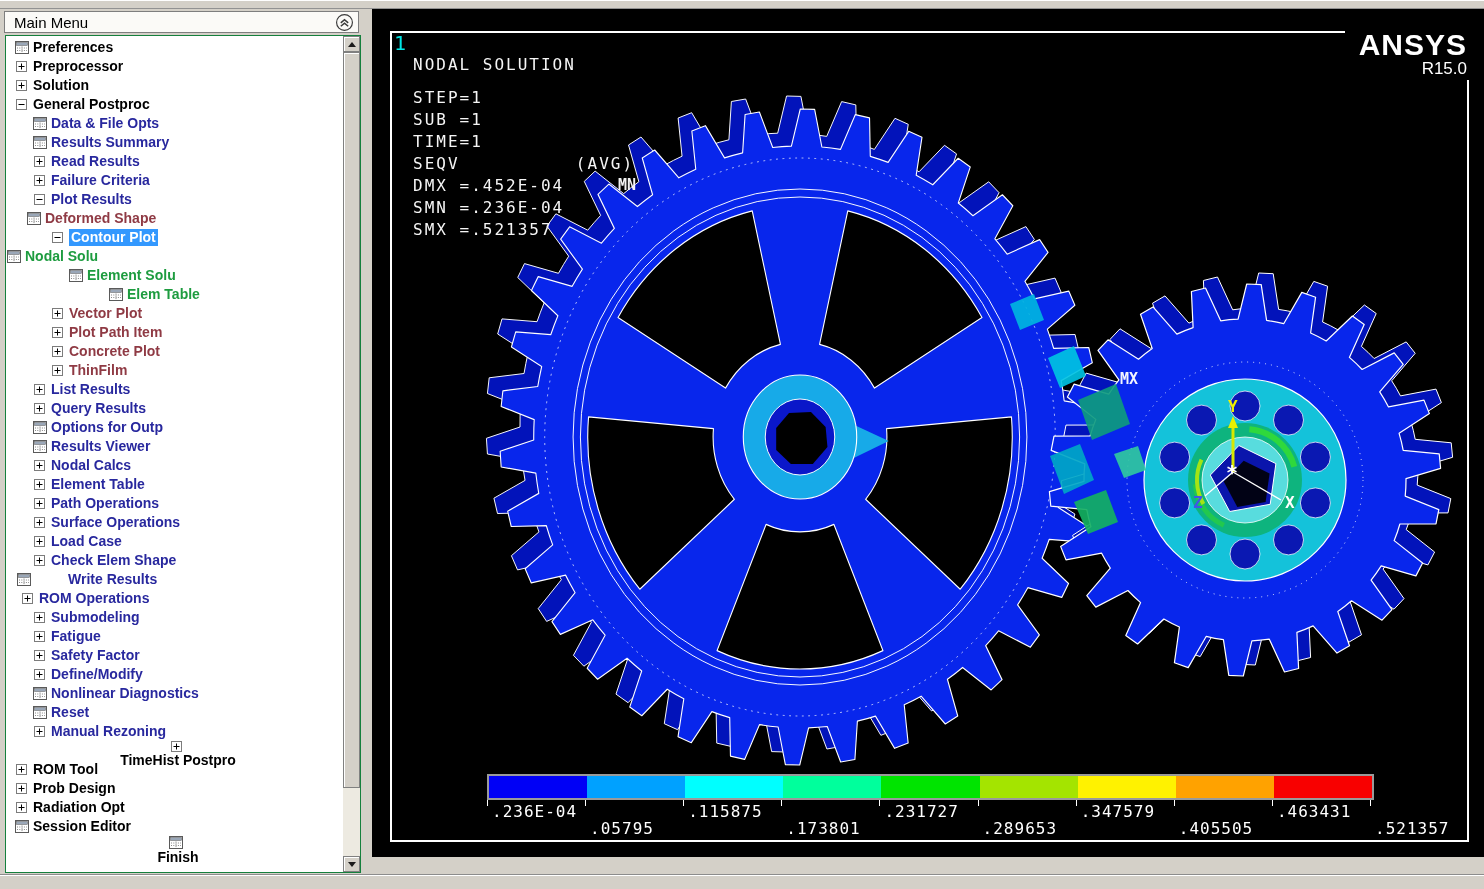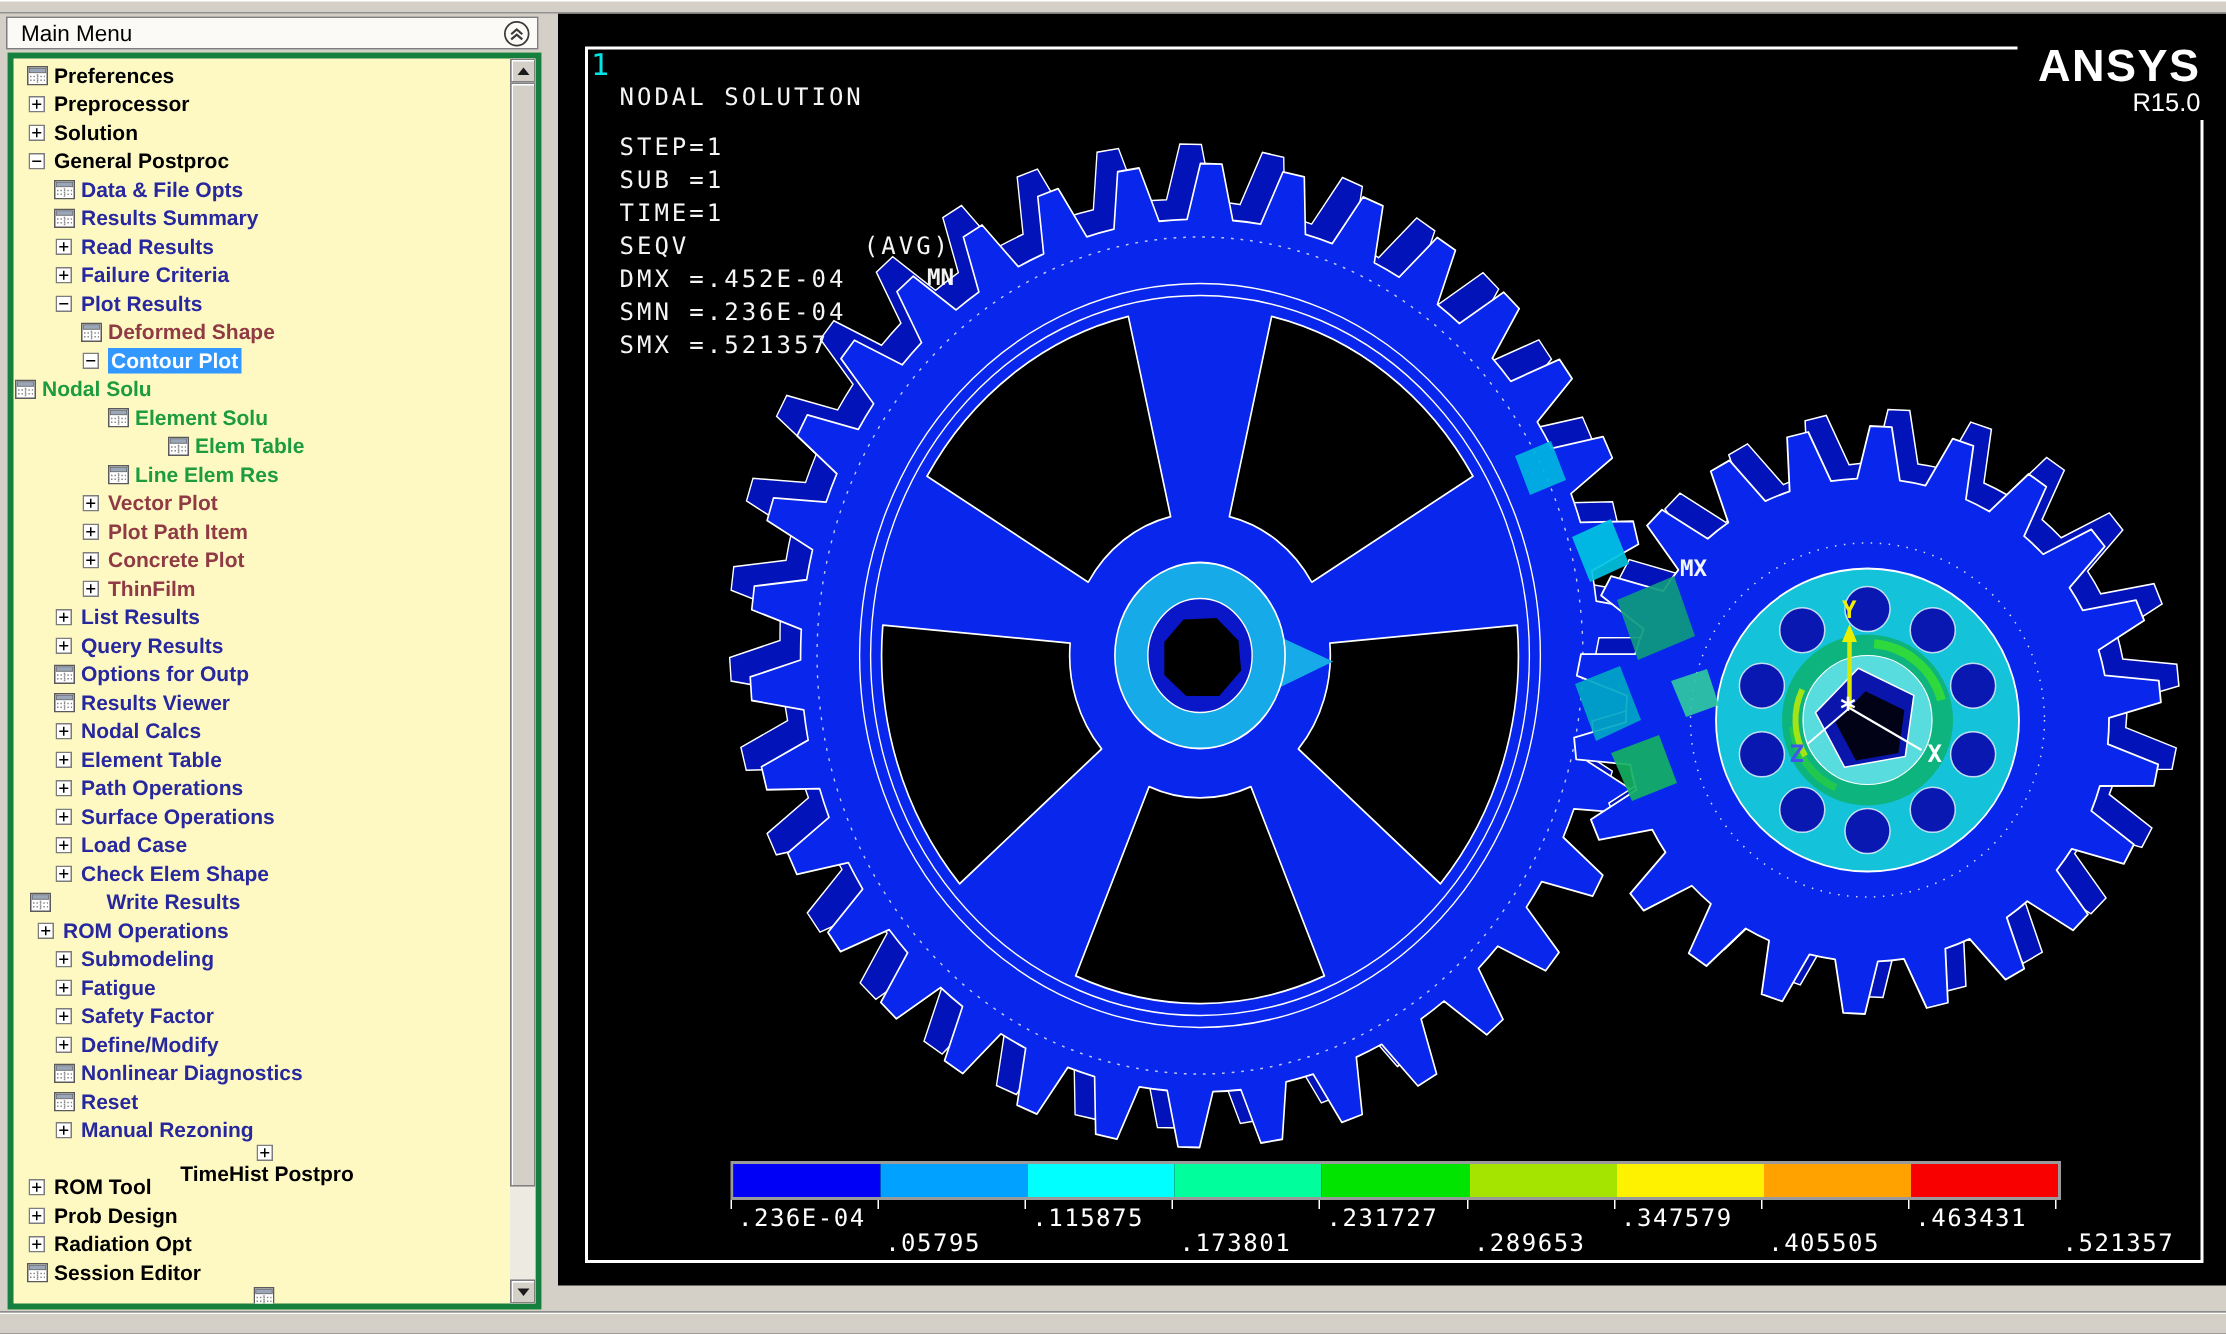--- a/index.html
+++ b/index.html
@@ -3,21 +3,21 @@
 <meta charset="utf-8">
 <style>
   html,body{margin:0;padding:0}
   body{width:1484px;height:889px;background:#D4D0C8;font-family:"Liberation Sans",sans-serif;position:relative;overflow:hidden}
   #top-strip{position:absolute;left:0;top:0;width:100%;height:8px;background:#D4D0C8;border-bottom:1px solid #929292;box-shadow:inset 0 1px 0 #fff;z-index:5}
   
   #menu-panel{position:absolute;left:2px;top:9px;width:360px;height:865px;background:#D4D0C8;z-index:4}
   .menu-titlebar{position:absolute;left:2px;top:2px;right:3px;height:22px;background:#FBFAF7;border:1px solid #7E7E7E;display:flex;align-items:center;justify-content:space-between;padding:0 4px 0 9px;box-sizing:border-box}
   .menu-title{font-size:15px;color:#000}
   .collapse-btn{width:20px;height:20px;display:flex;align-items:center;justify-content:center;cursor:pointer}
-  .tree-box{position:absolute;left:3px;top:26px;right:1px;bottom:1px;background:#fef9c3;border:4px solid #15803d;overflow:hidden}
+  .tree-box{position:absolute;left:3px;top:26px;right:1px;bottom:1px;background:#ffffff;border:1px solid #15803d;overflow:hidden}
   .tree-scroll{position:absolute;left:0;top:2px;right:18px;bottom:0;overflow:hidden}
   .tree-row{height:19px;display:flex;align-items:center;white-space:nowrap;cursor:pointer}
   .tree-row .ic{display:inline-flex;width:15px;justify-content:center;margin-right:4px;flex:none}
   .lbl{font-size:14px;font-weight:bold;line-height:17px}
   .c-black{color:#000}.c-blue{color:#28289E}.c-red{color:#8F3A44}.c-green{color:#1D9C3F}
   .lbl.selected{background:#3398FE;color:#fff;padding:0 2px}
   .vscrollbar{position:absolute;top:0;right:0;width:17px;bottom:0;background:#EDEAE1}
   .sb-btn{position:absolute;left:0;width:17px;height:16px;background:#D4D0C8;border:1px solid #808080;box-sizing:border-box;box-shadow:inset 1px 1px 0 #fff;display:flex;align-items:center;justify-content:center;cursor:pointer}
   .sb-btn.up{top:0}.sb-btn.down{bottom:0}
   .tri-up{width:0;height:0;border-left:4px solid transparent;border-right:4px solid transparent;border-bottom:5px solid #1a1a1a}
@@ -149,34 +149,34 @@
         </div>
         <div class="tree-row" style="padding-left: 26px;">
           <span class="ic">
             <svg width="11" height="11" viewBox="0 0 11 11">
               <rect x="0.5" y="0.5" width="10" height="10" fill="#fff" stroke="#7c7c7c"></rect>
               <line x1="2.5" y1="5.5" x2="8.5" y2="5.5" stroke="#000"></line>
             </svg>
           </span>
           <span class="lbl c-blue">Plot Results</span>
         </div>
+        <div class="tree-row" style="padding-left: 20px;">
+          <span class="ic">
+            <svg width="14" height="13" viewBox="0 0 14 13">
+              <rect x="0.5" y="0.5" width="13" height="12" fill="#fff" stroke="#5a5a5a"></rect>
+              <rect x="1.5" y="1.5" width="11" height="3" fill="#9aa7b8" stroke="#5a5a5a" stroke-width="0.5"></rect>
+              <line x1="2" y1="7" x2="12" y2="7" stroke="#888" stroke-dasharray="1 1.3"></line>
+              <line x1="2" y1="9.5" x2="12" y2="9.5" stroke="#888" stroke-dasharray="1 1.3"></line>
+              <line x1="7" y1="5.5" x2="7" y2="11.5" stroke="#888" stroke-dasharray="1 1.3"></line>
+            </svg>
+          </span>
+          <span class="lbl c-red">Deformed Shape</span>
+        </div>
         <div class="tree-row" style="padding-left: 44px;">
           <span class="ic">
-            <svg width="14" height="13" viewBox="0 0 14 13">
-              <rect x="0.5" y="0.5" width="13" height="12" fill="#fff" stroke="#5a5a5a"></rect>
-              <rect x="1.5" y="1.5" width="11" height="3" fill="#9aa7b8" stroke="#5a5a5a" stroke-width="0.5"></rect>
-              <line x1="2" y1="7" x2="12" y2="7" stroke="#888" stroke-dasharray="1 1.3"></line>
-              <line x1="2" y1="9.5" x2="12" y2="9.5" stroke="#888" stroke-dasharray="1 1.3"></line>
-              <line x1="7" y1="5.5" x2="7" y2="11.5" stroke="#888" stroke-dasharray="1 1.3"></line>
-            </svg>
-          </span>
-          <span class="lbl c-red">Deformed Shape</span>
-        </div>
-        <div class="tree-row" style="padding-left: 44px;">
-          <span class="ic">
             <svg width="11" height="11" viewBox="0 0 11 11">
               <rect x="0.5" y="0.5" width="10" height="10" fill="#fff" stroke="#7c7c7c"></rect>
               <line x1="2.5" y1="5.5" x2="8.5" y2="5.5" stroke="#000"></line>
             </svg>
           </span>
           <span class="lbl c-blue selected">Contour Plot</span>
         </div>
         <div class="tree-row" style="">
           <span class="ic">
             <svg width="14" height="13" viewBox="0 0 14 13">
@@ -205,32 +205,20 @@
           <span class="ic">
             <svg width="14" height="13" viewBox="0 0 14 13">
               <rect x="0.5" y="0.5" width="13" height="12" fill="#fff" stroke="#5a5a5a"></rect>
               <rect x="1.5" y="1.5" width="11" height="3" fill="#9aa7b8" stroke="#5a5a5a" stroke-width="0.5"></rect>
               <line x1="2" y1="7" x2="12" y2="7" stroke="#888" stroke-dasharray="1 1.3"></line>
               <line x1="2" y1="9.5" x2="12" y2="9.5" stroke="#888" stroke-dasharray="1 1.3"></line>
               <line x1="7" y1="5.5" x2="7" y2="11.5" stroke="#888" stroke-dasharray="1 1.3"></line>
             </svg>
           </span>
           <span class="lbl c-green">Elem Table</span>
-        </div>
-        <div class="tree-row" style="padding-left: 62px;">
-          <span class="ic">
-            <svg width="14" height="13" viewBox="0 0 14 13">
-              <rect x="0.5" y="0.5" width="13" height="12" fill="#fff" stroke="#5a5a5a"></rect>
-              <rect x="1.5" y="1.5" width="11" height="3" fill="#9aa7b8" stroke="#5a5a5a" stroke-width="0.5"></rect>
-              <line x1="2" y1="7" x2="12" y2="7" stroke="#888" stroke-dasharray="1 1.3"></line>
-              <line x1="2" y1="9.5" x2="12" y2="9.5" stroke="#888" stroke-dasharray="1 1.3"></line>
-              <line x1="7" y1="5.5" x2="7" y2="11.5" stroke="#888" stroke-dasharray="1 1.3"></line>
-            </svg>
-          </span>
-          <span class="lbl c-green">Line Elem Res</span>
         </div>
         <div class="tree-row" style="padding-left: 44px;">
           <span class="ic">
             <svg width="11" height="11" viewBox="0 0 11 11">
               <rect x="0.5" y="0.5" width="10" height="10" fill="#fff" stroke="#7c7c7c"></rect>
               <line x1="2.5" y1="5.5" x2="8.5" y2="5.5" stroke="#000"></line>
               <line x1="5.5" y1="2.5" x2="5.5" y2="8.5" stroke="#000"></line>
             </svg>
           </span>
           <span class="lbl c-red">Vector Plot</span>

